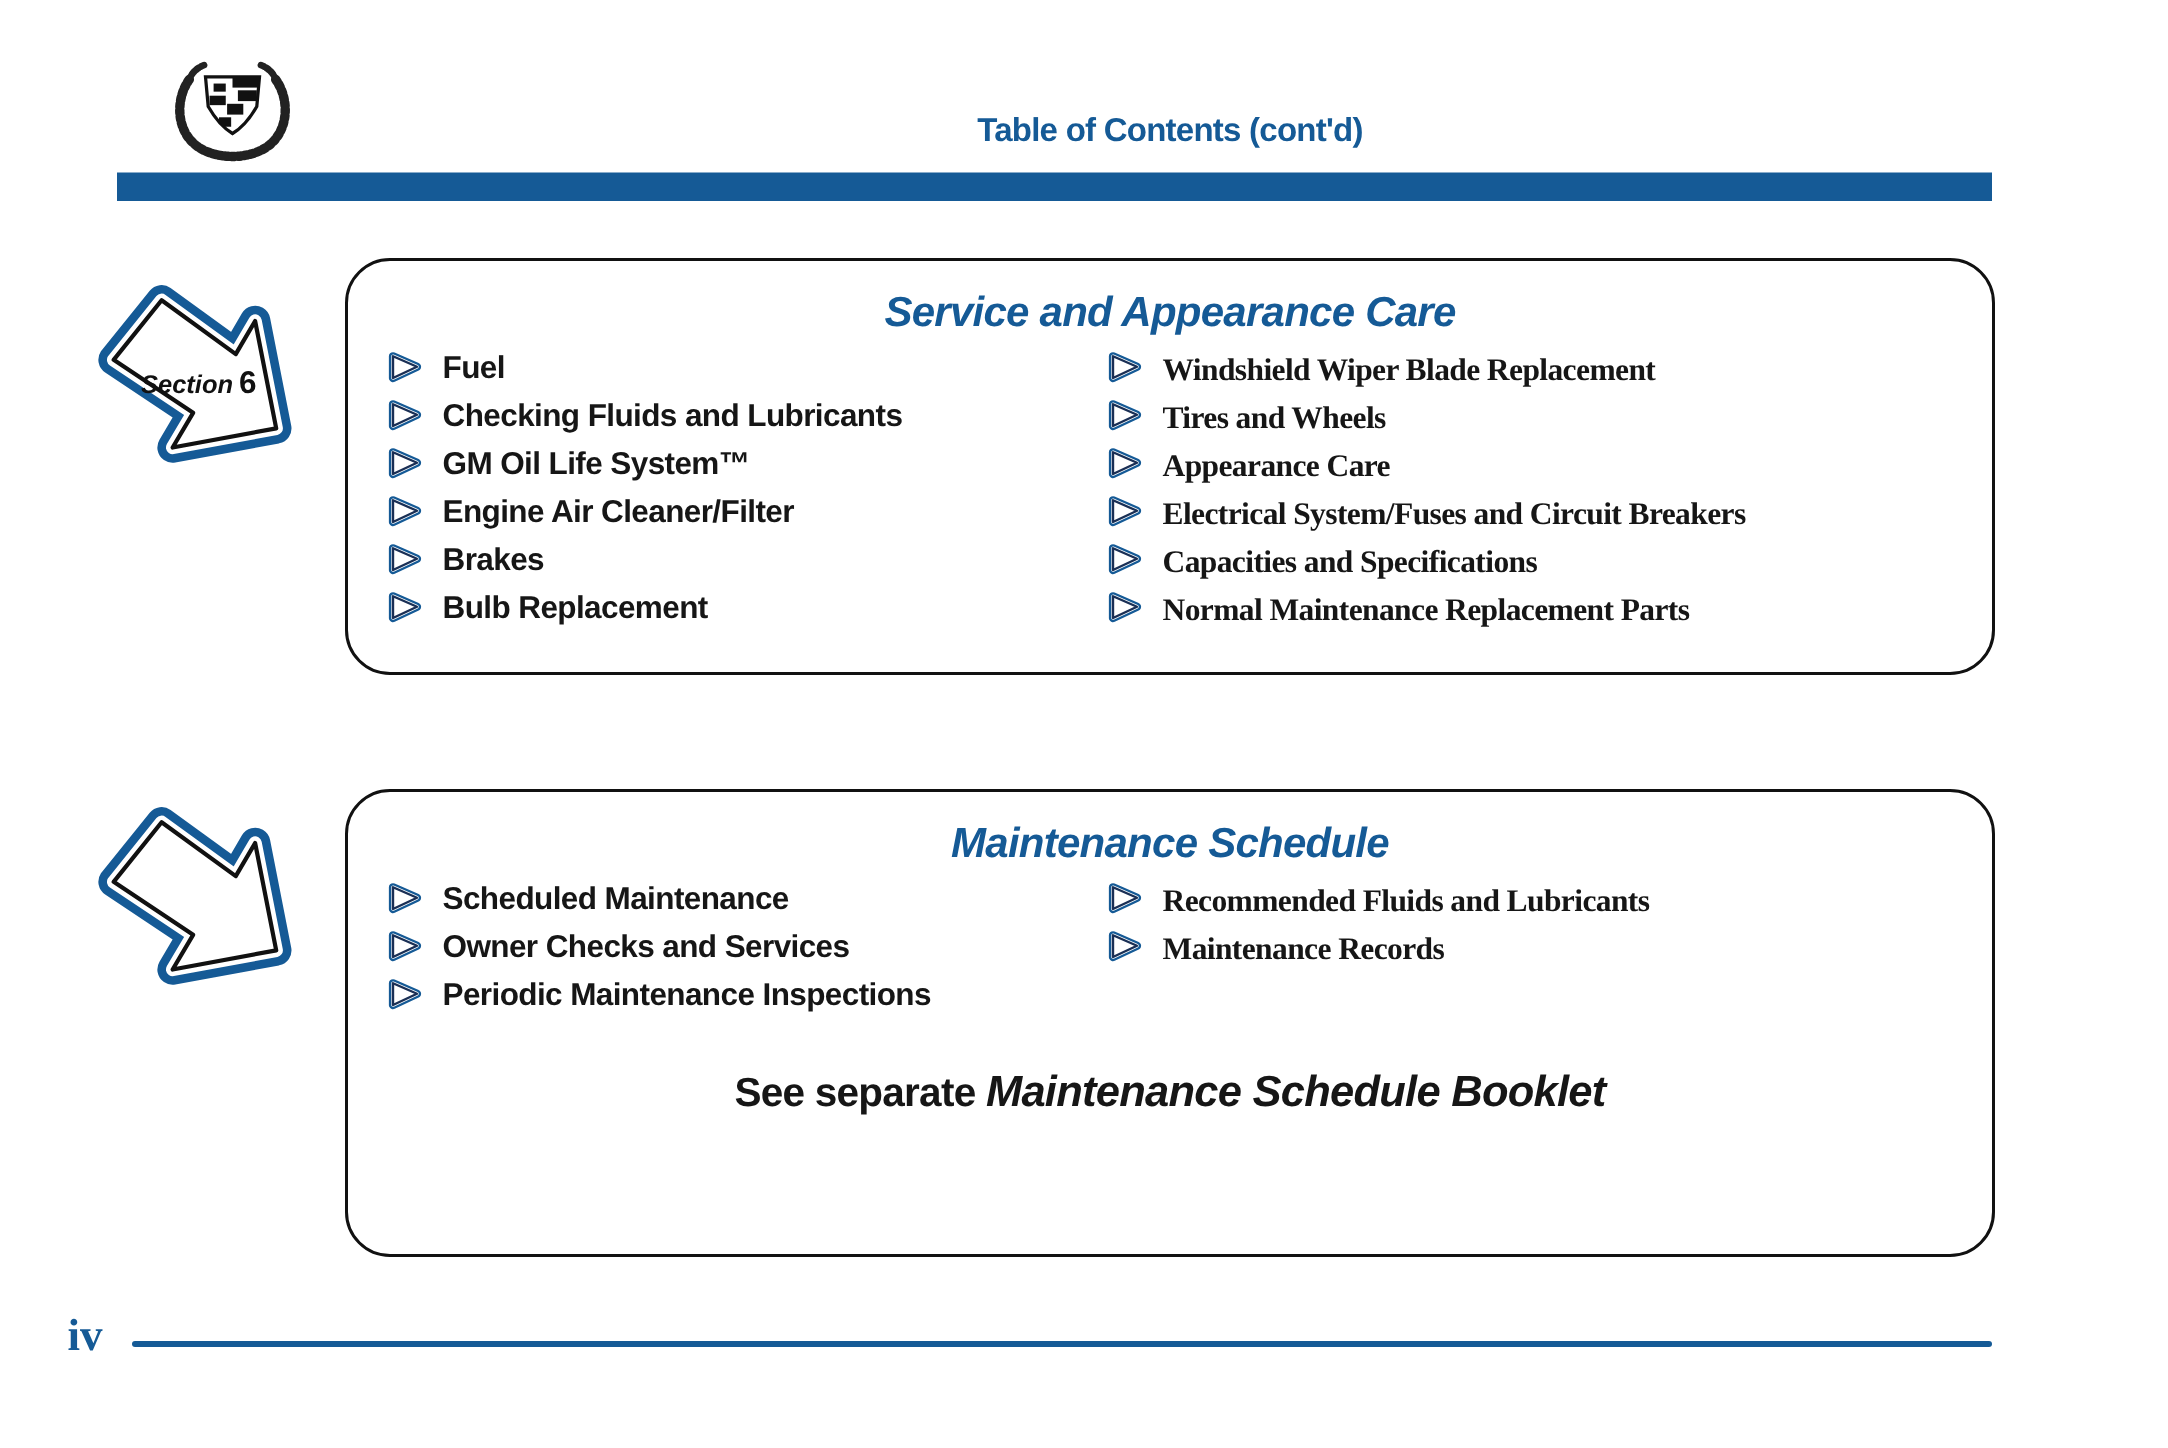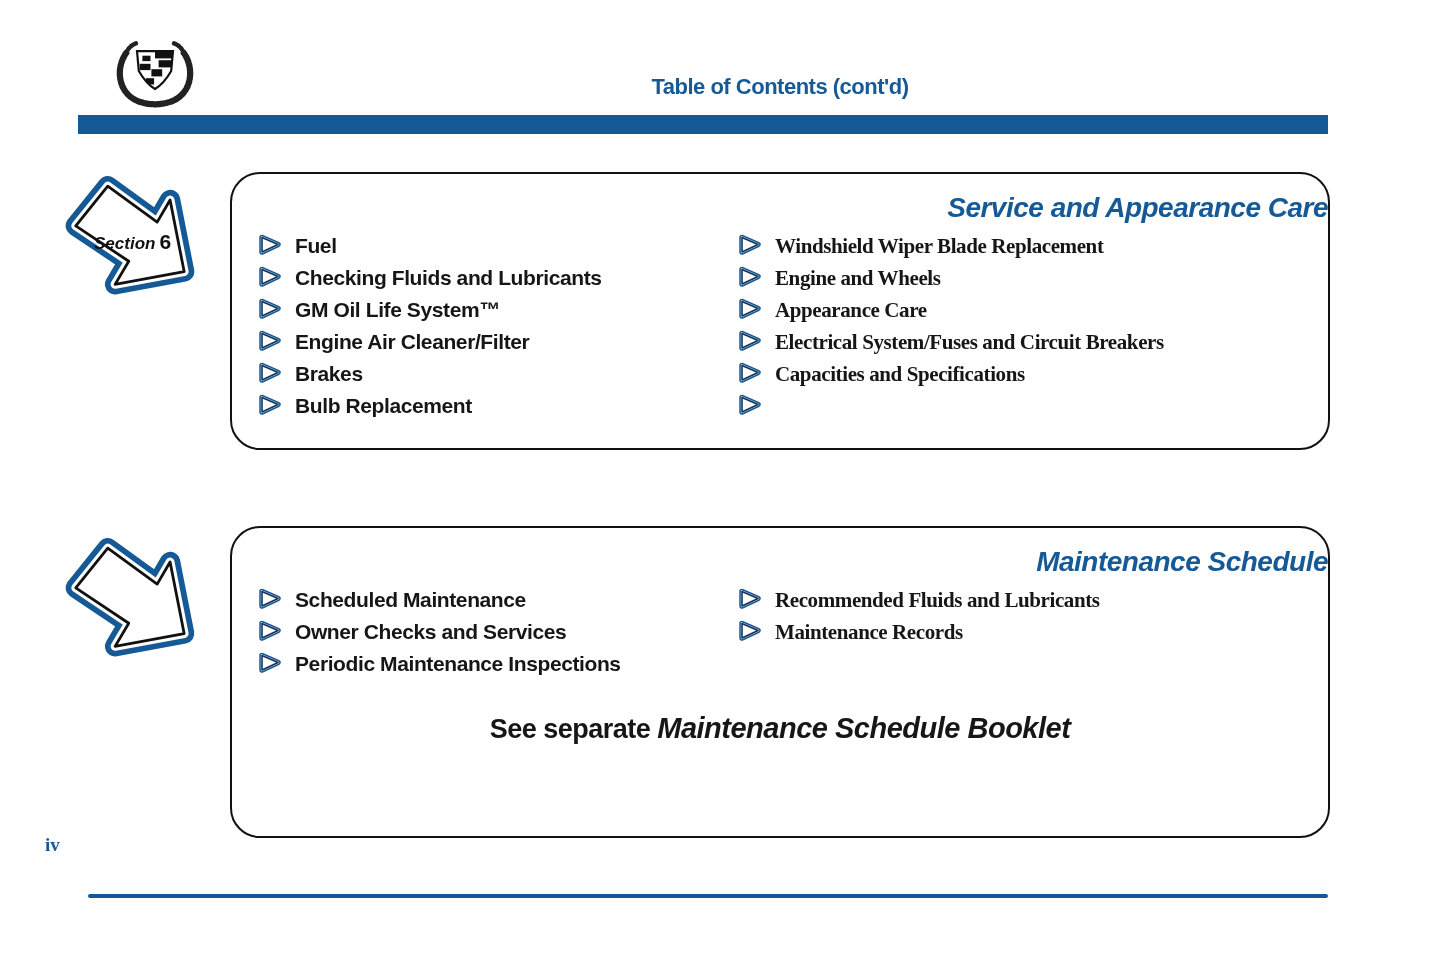--- a/index.html
+++ b/index.html
@@ -21,21 +21,21 @@
   }
 
   
   .toc-box {
     position: absolute; left: 230px; width: 1100px;
     border: 2.5px solid #111; border-radius: 30px; background: #fff;
   }
   .box-service { top: 172px; height: 278px; }
   .box-maint   { top: 526px; height: 312px; }
   .box-title {
-    text-align: right; font-size: 28px; font-weight: bold; font-style: italic;
+    text-align: center; font-size: 28px; font-weight: bold; font-style: italic;
     color: var(--accent); letter-spacing: -0.5px; margin-top: 18px;
   }
   .cols { position: absolute; top: 60px; left: 0; right: 0; }
   .col { position: absolute; top: 0; list-style: none; }
   .col-left  { left: 26px; }
   .col-right { left: 506px; font-family: Liberation Serif, serif; }
   .toc-item { display: flex; height: 32px; }
   .bullet { width: 24px; height: 22px; margin-right: 13px; flex: 0 0 auto; display: inline-block; }
   .bullet svg { display: block; width: 100%; height: 100%; }
   .toc-label {
@@ -44,35 +44,35 @@
   }
   .booklet-note {
     position: absolute; left: 0; right: 0; top: 184px; text-align: center;
     font-size: 27px; font-weight: bold; letter-spacing: -0.5px; color: var(--ink);
     white-space: nowrap;
   }
   .booklet-note .it { font-style: italic; font-size: 29px; }
 
   
   .pointer { position: absolute; left: 62px; width: 146px; height: 140px; }
-  .pointer-1 { top: 170px; }
+  .pointer-1 { top: 184px; }
   .pointer-2 { top: 532px; }
   .pointer svg { display: block; width: 100%; height: 100%; overflow: visible; }
   .section-tag {
     position: absolute; left: 32px; top: 60px; width: 100px;
     font-size: 17px; font-weight: bold; color: #111; white-space: nowrap;
   }
   .section-tag .sec-word { font-style: italic; }
   .section-tag .sec-num  { font-size: 21px; font-style: normal; margin-left: 4px; }
 
   
   .page-number {
-    position: absolute; left: 45px; top: 834px;
+    position: absolute; left: 45px; top: 874px;
     font-family: "Liberation Serif", serif; font-weight: bold;
-    font-size: 19px; color: var(--accent);
+    font-size: 30px; color: var(--accent);
   }
   .footer-rule {
     position: absolute; left: 88px; top: 894px; width: 1240px; height: 4px;
     background: var(--accent); border-radius: 2px;
   }
 </style>
 </head>
 <body>
 
 <svg width="0" height="0" style="position:absolute">
@@ -192,21 +192,21 @@
             </svg>
           </span>
         <span class="toc-label">Windshield Wiper Blade Replacement</span>
       </li>
       <li class="toc-item">
         <span class="bullet">
             <svg viewBox="0 0 24 22">
               <use href="#tri-bullet"></use>
             </svg>
           </span>
-        <span class="toc-label">Engine and Wheels</span>
+        <span class="toc-label">Tires and Wheels</span>
       </li>
       <li class="toc-item">
         <span class="bullet">
             <svg viewBox="0 0 24 22">
               <use href="#tri-bullet"></use>
             </svg>
           </span>
         <span class="toc-label">Appearance Care</span>
       </li>
       <li class="toc-item">
@@ -224,20 +224,21 @@
             </svg>
           </span>
         <span class="toc-label">Capacities and Specifications</span>
       </li>
       <li class="toc-item">
         <span class="bullet">
             <svg viewBox="0 0 24 22">
               <use href="#tri-bullet"></use>
             </svg>
           </span>
+        <span class="toc-label">Normal Maintenance Replacement Parts</span>
       </li>
     </ul>
   </div>
 </div>
 
 <div class="toc-box box-maint">
   <div class="box-title">Maintenance Schedule</div>
   <div class="cols">
     <ul class="col col-left">
       <li class="toc-item">

